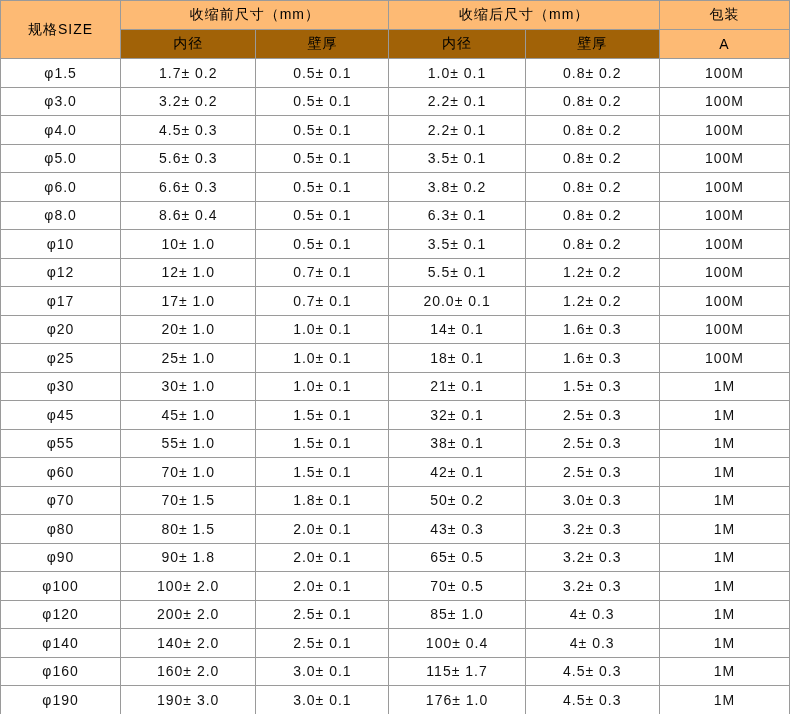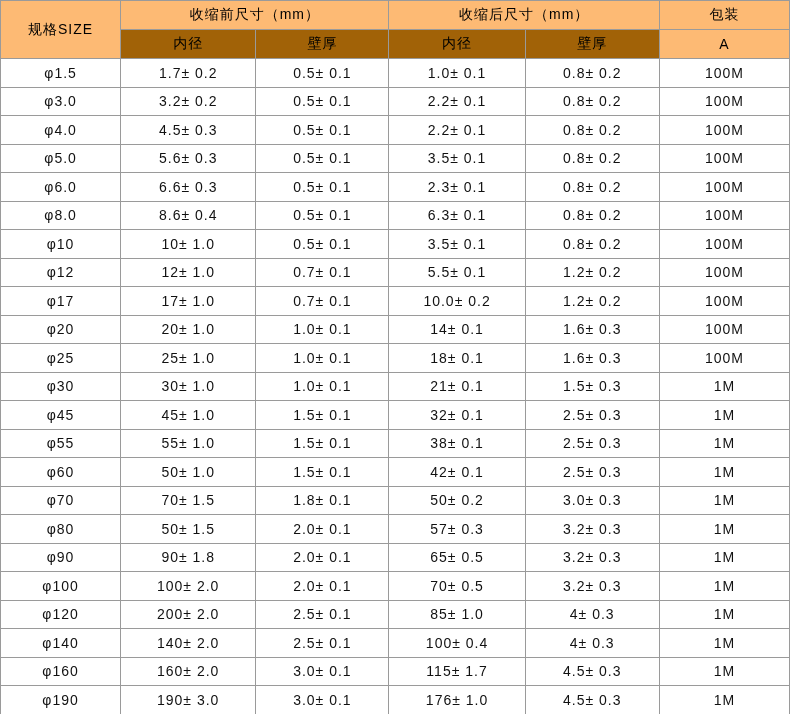--- a/index.html
+++ b/index.html
@@ -120,21 +120,21 @@
         <td class="cell">5.6± 0.3</td>
         <td class="cell">0.5± 0.1</td>
         <td class="cell">3.5± 0.1</td>
         <td class="cell">0.8± 0.2</td>
         <td class="cell">100M</td>
       </tr>
       <tr>
         <td class="cell cell-size">φ6.0</td>
         <td class="cell">6.6± 0.3</td>
         <td class="cell">0.5± 0.1</td>
-        <td class="cell">2.3± 0.1</td>
+        <td class="cell">3.8± 0.2</td>
         <td class="cell">0.8± 0.2</td>
         <td class="cell">100M</td>
       </tr>
       <tr>
         <td class="cell cell-size">φ8.0</td>
         <td class="cell">8.6± 0.4</td>
         <td class="cell">0.5± 0.1</td>
         <td class="cell">6.3± 0.1</td>
         <td class="cell">0.8± 0.2</td>
         <td class="cell">100M</td>
@@ -152,21 +152,21 @@
         <td class="cell">12± 1.0</td>
         <td class="cell">0.7± 0.1</td>
         <td class="cell">5.5± 0.1</td>
         <td class="cell">1.2± 0.2</td>
         <td class="cell">100M</td>
       </tr>
       <tr>
         <td class="cell cell-size">φ17</td>
         <td class="cell">17± 1.0</td>
         <td class="cell">0.7± 0.1</td>
-        <td class="cell">10.0± 0.2</td>
+        <td class="cell">20.0± 0.1</td>
         <td class="cell">1.2± 0.2</td>
         <td class="cell">100M</td>
       </tr>
       <tr>
         <td class="cell cell-size">φ20</td>
         <td class="cell">20± 1.0</td>
         <td class="cell">1.0± 0.1</td>
         <td class="cell">14± 0.1</td>
         <td class="cell">1.6± 0.3</td>
         <td class="cell">100M</td>
@@ -198,39 +198,39 @@
       <tr>
         <td class="cell cell-size">φ55</td>
         <td class="cell">55± 1.0</td>
         <td class="cell">1.5± 0.1</td>
         <td class="cell">38± 0.1</td>
         <td class="cell">2.5± 0.3</td>
         <td class="cell">1M</td>
       </tr>
       <tr>
         <td class="cell cell-size">φ60</td>
-        <td class="cell">50± 1.0</td>
+        <td class="cell">70± 1.0</td>
         <td class="cell">1.5± 0.1</td>
         <td class="cell">42± 0.1</td>
         <td class="cell">2.5± 0.3</td>
         <td class="cell">1M</td>
       </tr>
       <tr>
         <td class="cell cell-size">φ70</td>
         <td class="cell">70± 1.5</td>
         <td class="cell">1.8± 0.1</td>
         <td class="cell">50± 0.2</td>
         <td class="cell">3.0± 0.3</td>
         <td class="cell">1M</td>
       </tr>
       <tr>
         <td class="cell cell-size">φ80</td>
-        <td class="cell">50± 1.5</td>
+        <td class="cell">80± 1.5</td>
         <td class="cell">2.0± 0.1</td>
-        <td class="cell">57± 0.3</td>
+        <td class="cell">43± 0.3</td>
         <td class="cell">3.2± 0.3</td>
         <td class="cell">1M</td>
       </tr>
       <tr>
         <td class="cell cell-size">φ90</td>
         <td class="cell">90± 1.8</td>
         <td class="cell">2.0± 0.1</td>
         <td class="cell">65± 0.5</td>
         <td class="cell">3.2± 0.3</td>
         <td class="cell">1M</td>

